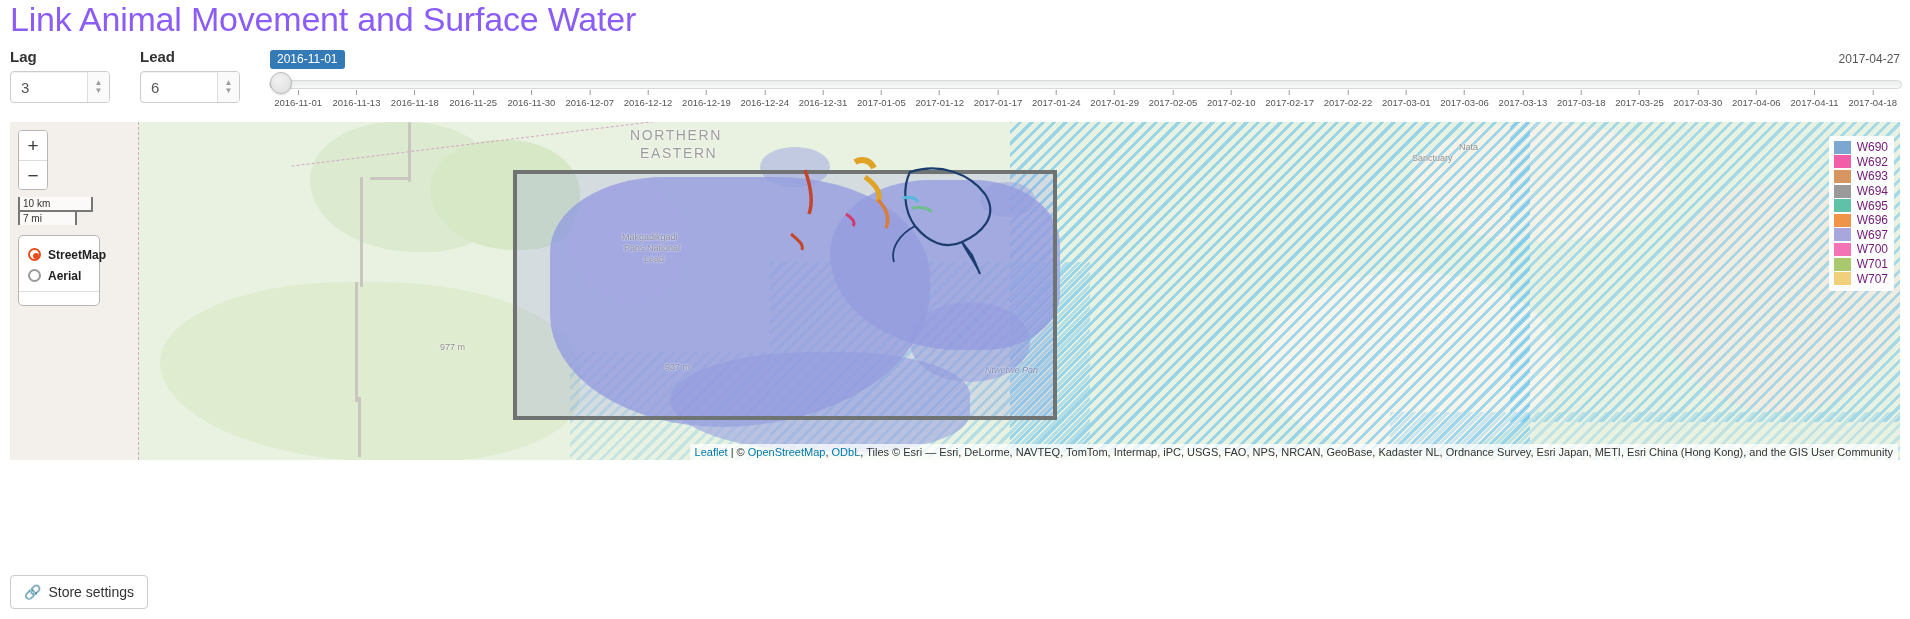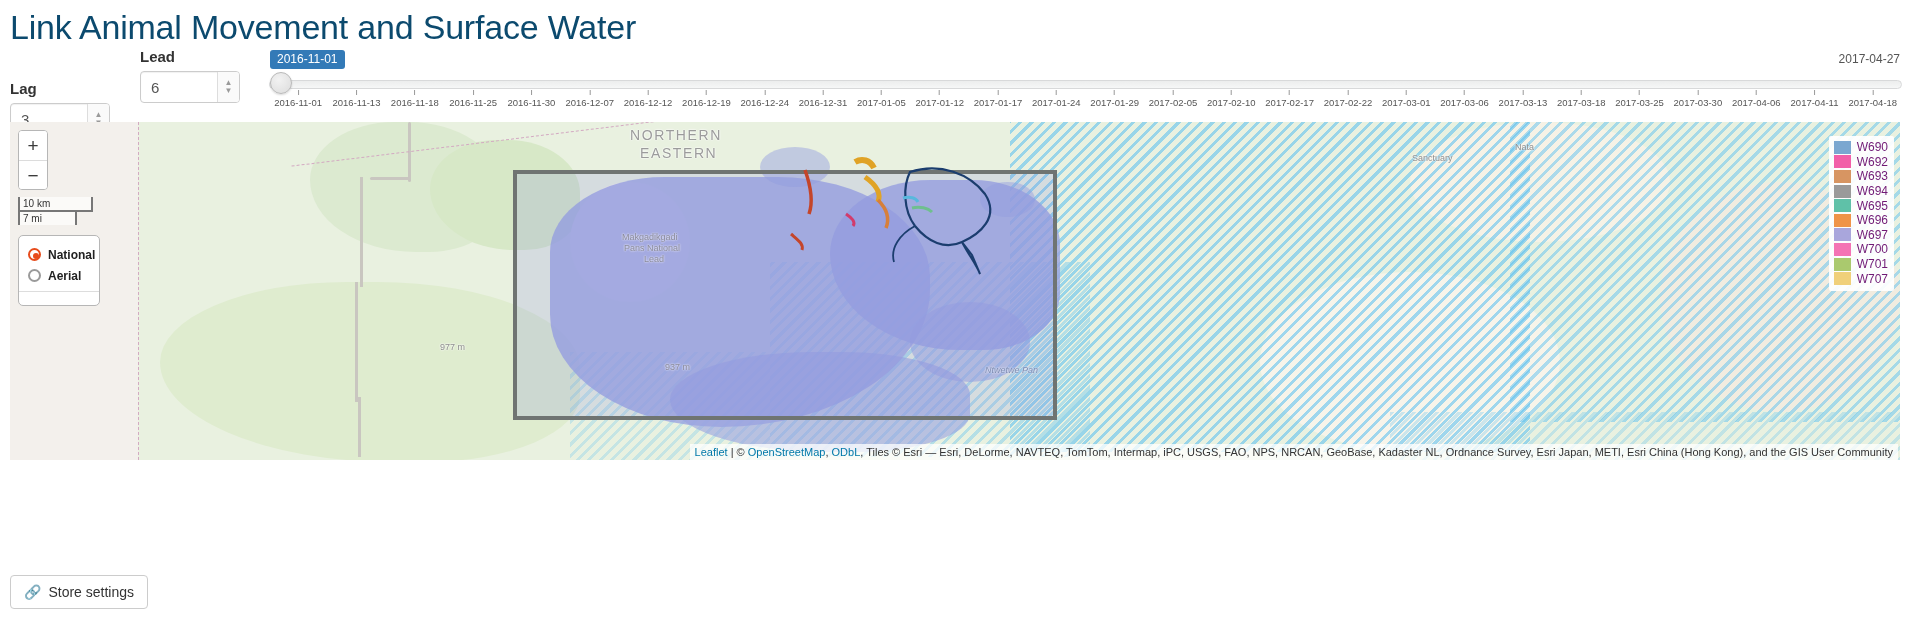--- a/index.html
+++ b/index.html
@@ -9,33 +9,33 @@
     width: 1910px; height: 619px;
     background: #ffffff;
     font-family: "Liberation Sans", sans-serif;
     color: #333333;
     overflow: hidden;
   }
   .page { position: relative; width: 1910px; height: 619px; }
 
   
   .page-title {
-    position: absolute; left: 10px; top: 8px;
-    font-size: 34px; font-weight: 400; color: #0c4a6e;
+    position: absolute; left: 10px; top: 0;
+    font-size: 34px; font-weight: 400; color: #8b5cf6;
     letter-spacing: -0.2px; white-space: nowrap;
   }
 
   
   .controls { position: absolute; left: 0; top: 48px; width: 1910px; height: 72px; }
   .ctl-label {
     font-size: 15px; font-weight: bold; color: #333;
     margin-bottom: 6px; display: block;
   }
   .num-group { position: absolute; }
-  .num-group.lag  { left: 10px;  top: 0; margin-top: 32px; }
+  .num-group.lag  { left: 10px;  top: 0; }
   .num-group.lead { left: 140px; top: 0; }
   .spinner-wrap {
     position: relative; width: 100px; height: 32px;
     border: 1px solid #ccc; border-radius: 4px; background: #fff;
     box-shadow: inset 0 1px 1px rgba(0,0,0,.06);
   }
   .spinner-input {
     width: 100%; height: 100%; border: 0; outline: 0; background: transparent;
     padding: 0 26px 0 10px; font-size: 15px; color: #555;
     font-family: "Liberation Sans", sans-serif;
@@ -396,21 +396,21 @@
       <div class="dashline" style="left:128px;top:0px;width:0;height:338px;border-top:0;border-left:1px dashed #d3a9c2;"></div>
 
       <div class="maplabel big" style="left:620px;top:8px;">NORTHERN</div>
       <div class="maplabel big" style="left:630px;top:26px;">EASTERN</div>
       <div class="maplabel" style="left:612px;top:110px;">Makgadikgadi</div>
       <div class="maplabel" style="left:614px;top:121px;">Pans National</div>
       <div class="maplabel" style="left:634px;top:132px;">Lead</div>
       <div class="maplabel" style="left:430px;top:220px;">977 m</div>
       <div class="maplabel" style="left:655px;top:240px;">937 m</div>
       <div class="maplabel" style="left:975px;top:243px;font-style:italic;color:#7d8fa8;">Ntwetwe Pan</div>
-      <div class="maplabel" style="left:1488px;top:20px;padding-left:17px;">Nata</div>
+      <div class="maplabel" style="left:1432px;top:20px;padding-left:17px;">Nata</div>
       <div class="maplabel" style="left:1402px;top:31px;">Sanctuary</div>
     </div>
 
     <div class="roi"></div>
 
     <svg class="track" style="left:0;top:0;width:1890px;height:338px;">
       <path d="M900 50 C 930 40, 960 52, 975 72 C 990 95, 970 112, 952 120 C 935 128, 918 120, 905 104 C 893 88, 893 64, 900 50 Z" fill="none" stroke="#1b3d6e" stroke-width="2.2"></path>
       <path d="M952 120 C 958 132, 966 142, 970 152 L 962 133 Z" fill="none" stroke="#1b3d6e" stroke-width="2"></path>
       <path d="M905 104 C 890 112, 880 126, 884 140" fill="none" stroke="#1b3d6e" stroke-width="1.8"></path>
       <path d="M855 55 C 865 62, 872 70, 868 80" fill="none" stroke="#e0a326" stroke-width="5"></path>
@@ -430,21 +430,21 @@
 
     <div class="scalebar">
       <div class="scale-km">10 km</div>
       <div class="scale-mi">7 mi</div>
     </div>
 
     <div class="layers">
       <div id="basemaps">
           <div class="lrow">
             <span class="radio on"></span>
-            <span>National</span>
+            <span>StreetMap</span>
           </div>
           <div class="lrow">
             <span class="radio"></span>
             <span>Aerial</span>
           </div>
         </div>
       <div class="lsep"></div>
     </div>
 
     <div class="legend" id="legend">

